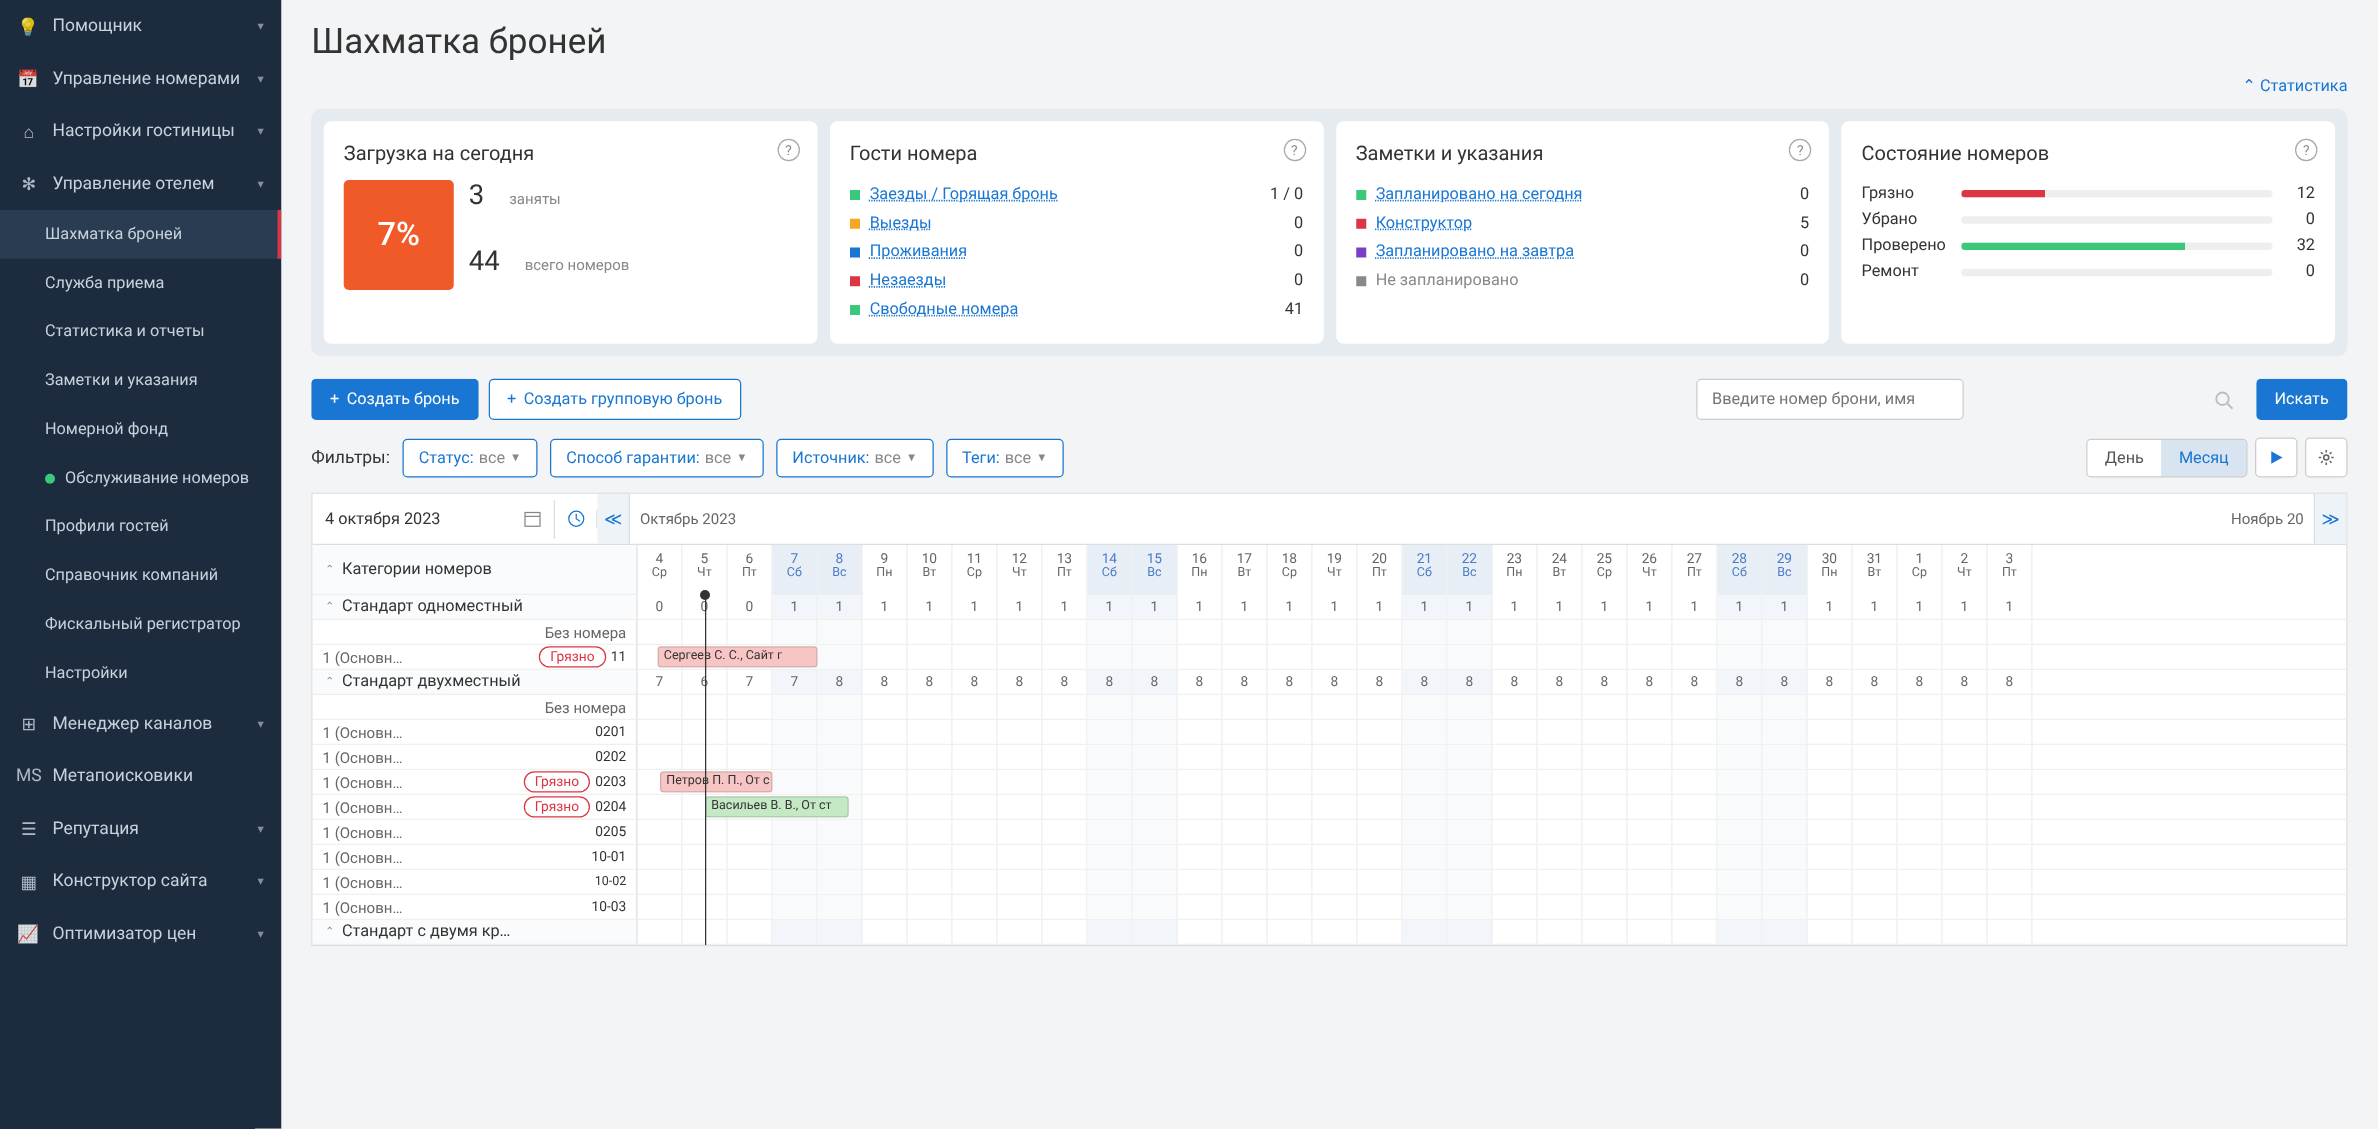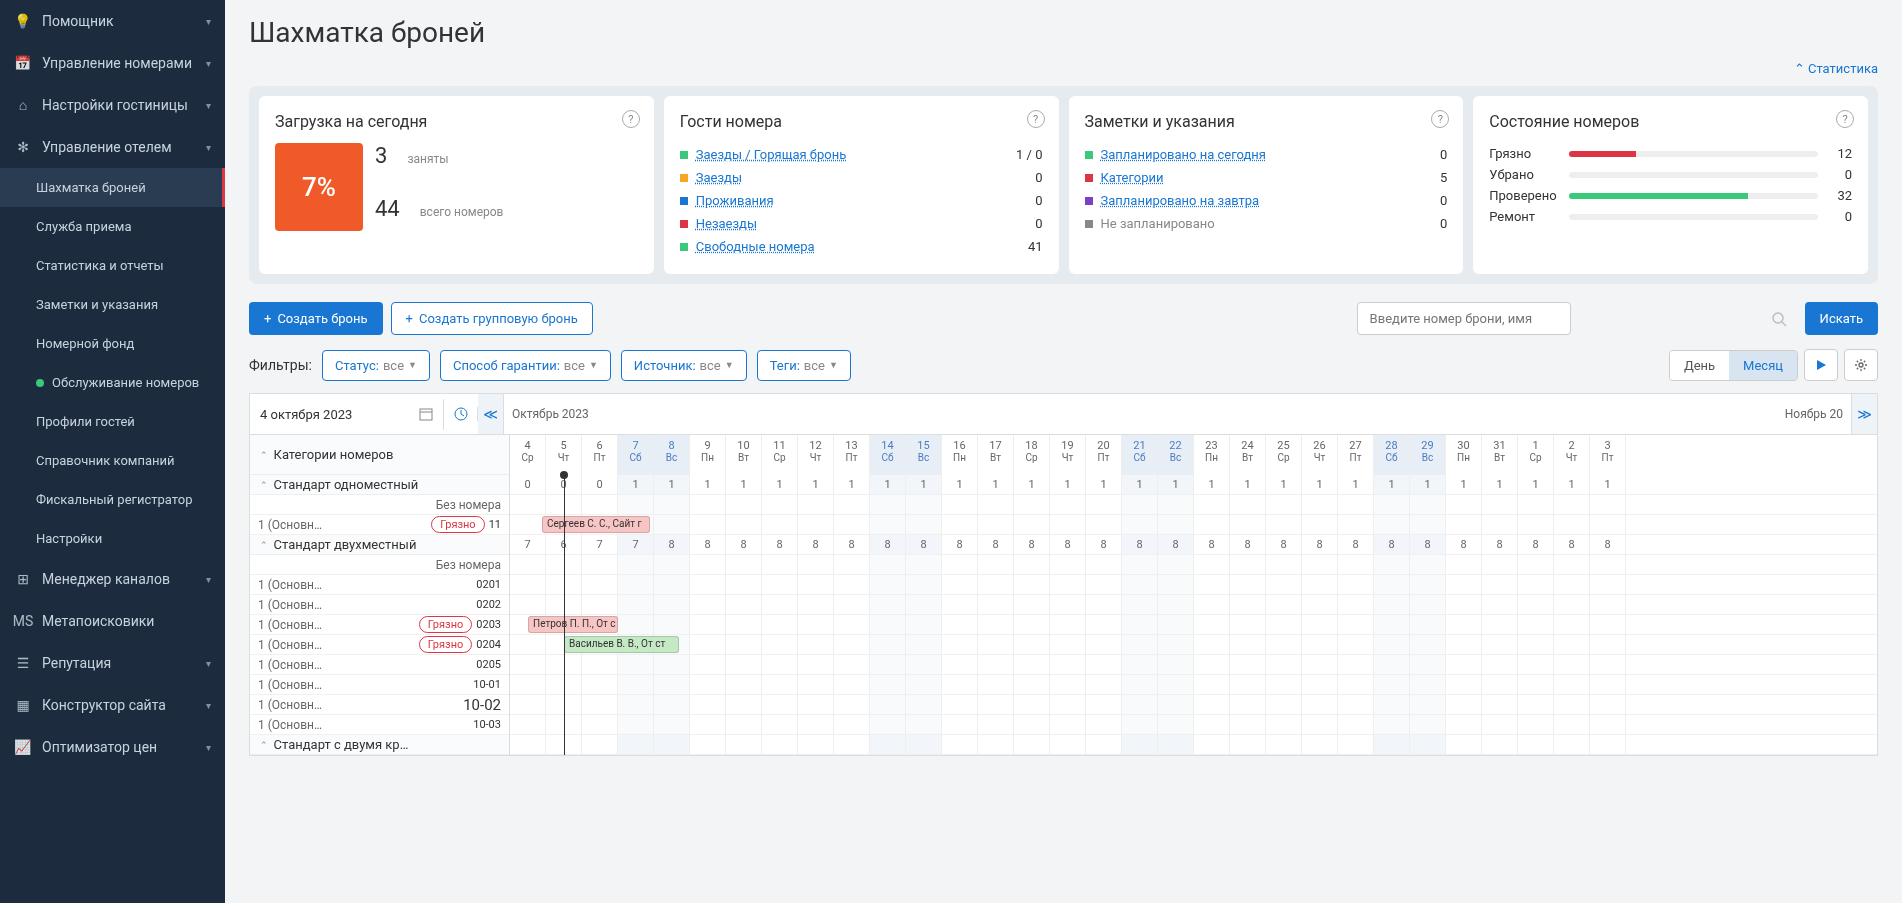--- a/index.html
+++ b/index.html
@@ -176,21 +176,21 @@
       <div class="card-title">Гости номера</div>
       <div class="help-ico">?</div>
       <div id="guests-rows">
           <div class="stat-row">
             <span class="sq" style="background:#3ac97b"></span>
             <span class="stat-link">Заезды / Горящая бронь</span>
             <span class="stat-val">1 / 0</span>
           </div>
           <div class="stat-row">
             <span class="sq" style="background:#f5a623"></span>
-            <span class="stat-link">Заезды</span>
+            <span class="stat-link">Выезды</span>
             <span class="stat-val">0</span>
           </div>
           <div class="stat-row">
             <span class="sq" style="background:#1976d2"></span>
             <span class="stat-link">Проживания</span>
             <span class="stat-val">0</span>
           </div>
           <div class="stat-row">
             <span class="sq" style="background:#dc3545"></span>
             <span class="stat-link">Незаезды</span>
@@ -207,21 +207,21 @@
       <div class="card-title">Заметки и указания</div>
       <div class="help-ico">?</div>
       <div id="notes-rows">
           <div class="stat-row">
             <span class="sq" style="background:#3ac97b"></span>
             <span class="stat-link">Запланировано на сегодня</span>
             <span class="stat-val">0</span>
           </div>
           <div class="stat-row">
             <span class="sq" style="background:#dc3545"></span>
-            <span class="stat-link">Категории</span>
+            <span class="stat-link">Конструктор</span>
             <span class="stat-val">5</span>
           </div>
           <div class="stat-row">
             <span class="sq" style="background:#7b3fc7"></span>
             <span class="stat-link">Запланировано на завтра</span>
             <span class="stat-val">0</span>
           </div>
           <div class="stat-row">
             <span class="sq" style="background:#888"></span>
             <span class="stat-link plain">Не запланировано</span>
@@ -392,21 +392,21 @@
             <div class="room-row">
               <span class="room-name">1 (Основн…</span>
               <span style="font-size:11px;color:#333">0205</span>
             </div>
             <div class="room-row">
               <span class="room-name">1 (Основн…</span>
               <span style="font-size:11px;color:#333">10-01</span>
             </div>
             <div class="room-row">
               <span class="room-name">1 (Основн…</span>
-              <span style="font-size:15px;color:#333">10-02</span>
+              <span style="font-size:10px;color:#333">10-02</span>
             </div>
             <div class="room-row">
               <span class="room-name">1 (Основн…</span>
               <span style="font-size:11px;color:#333">10-03</span>
             </div>
             <div class="cat-head" style="height: 20px;">
               <span class="chev">⌃</span>
               <span>Стандарт с двумя кр…</span>
             </div>
           </div>
@@ -633,21 +633,21 @@
               <div class="cell"></div>
               <div class="cell"></div>
               <div class="cell"></div>
               <div class="cell wknd"></div>
               <div class="cell wknd"></div>
               <div class="cell"></div>
               <div class="cell"></div>
               <div class="cell"></div>
               <div class="cell"></div>
               <div class="cell"></div>
-              <div class="booking red" style="left: 32px; width: 108px;">Сергеев С. С., Сайт г</div>
+              <div class="booking red" style="left: 16px; width: 128px;">Сергеев С. С., Сайт г</div>
             </div>
             <div class="avail-row">
               <div class="avail-cell">7</div>
               <div class="avail-cell">6</div>
               <div class="avail-cell">7</div>
               <div class="avail-cell wknd">7</div>
               <div class="avail-cell wknd">8</div>
               <div class="avail-cell">8</div>
               <div class="avail-cell">8</div>
               <div class="avail-cell">8</div>

